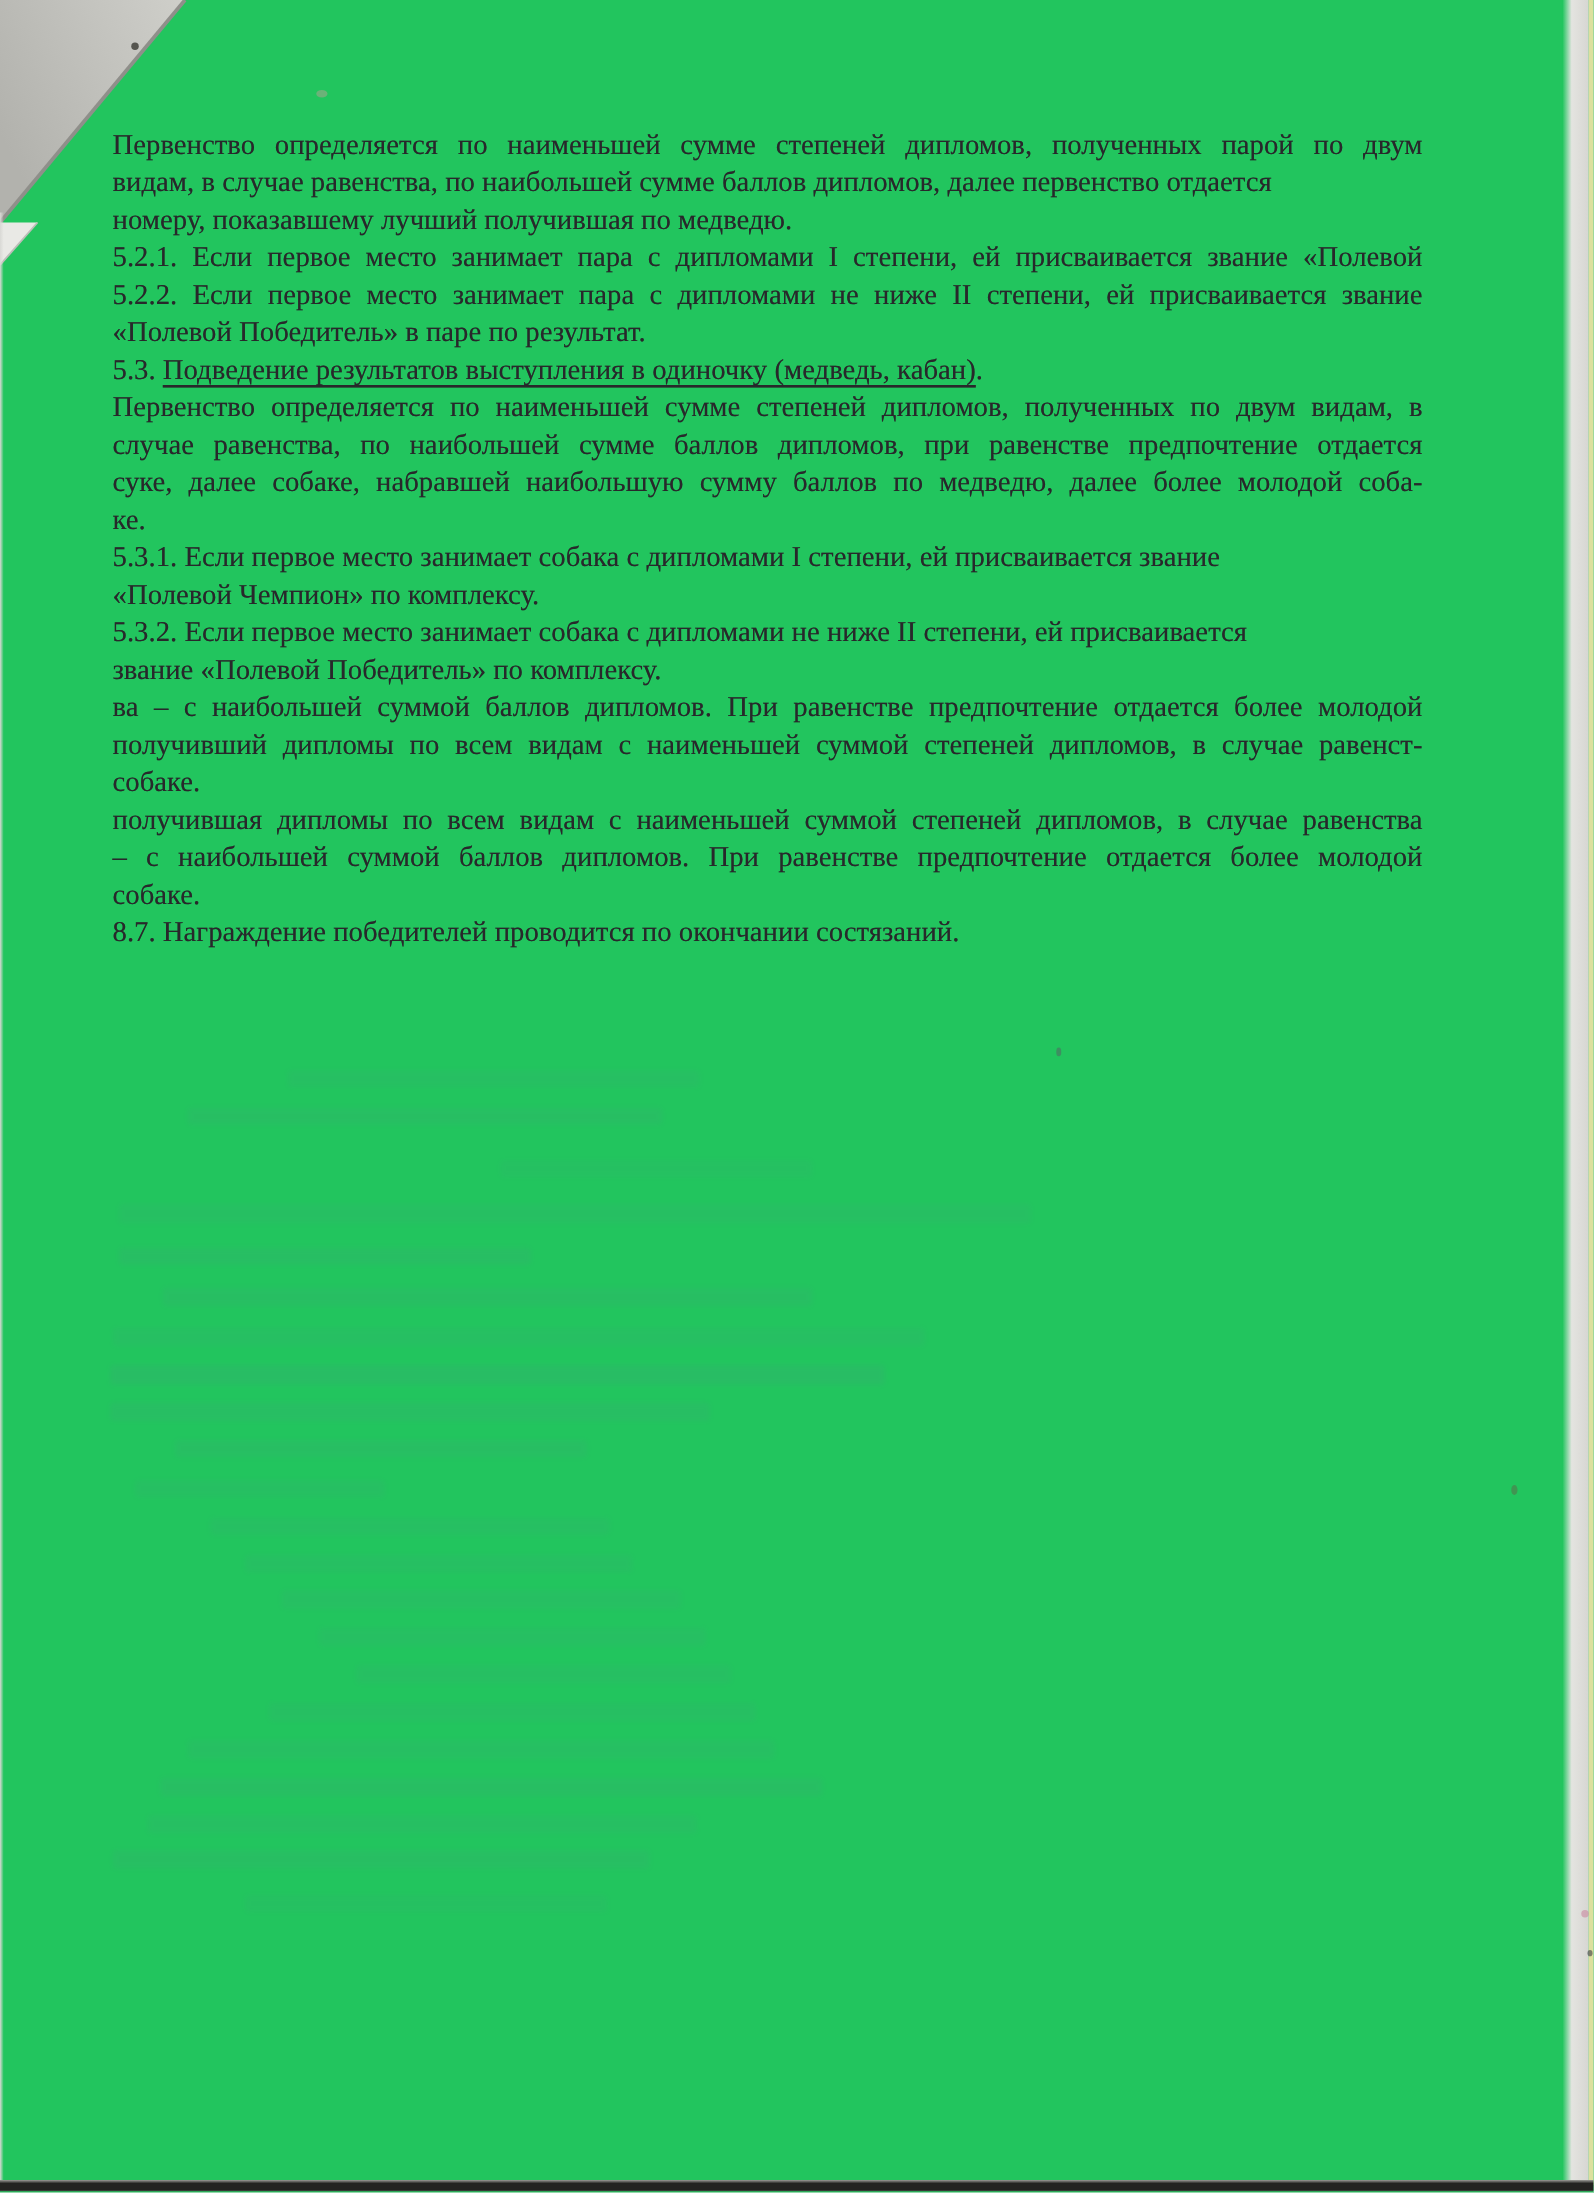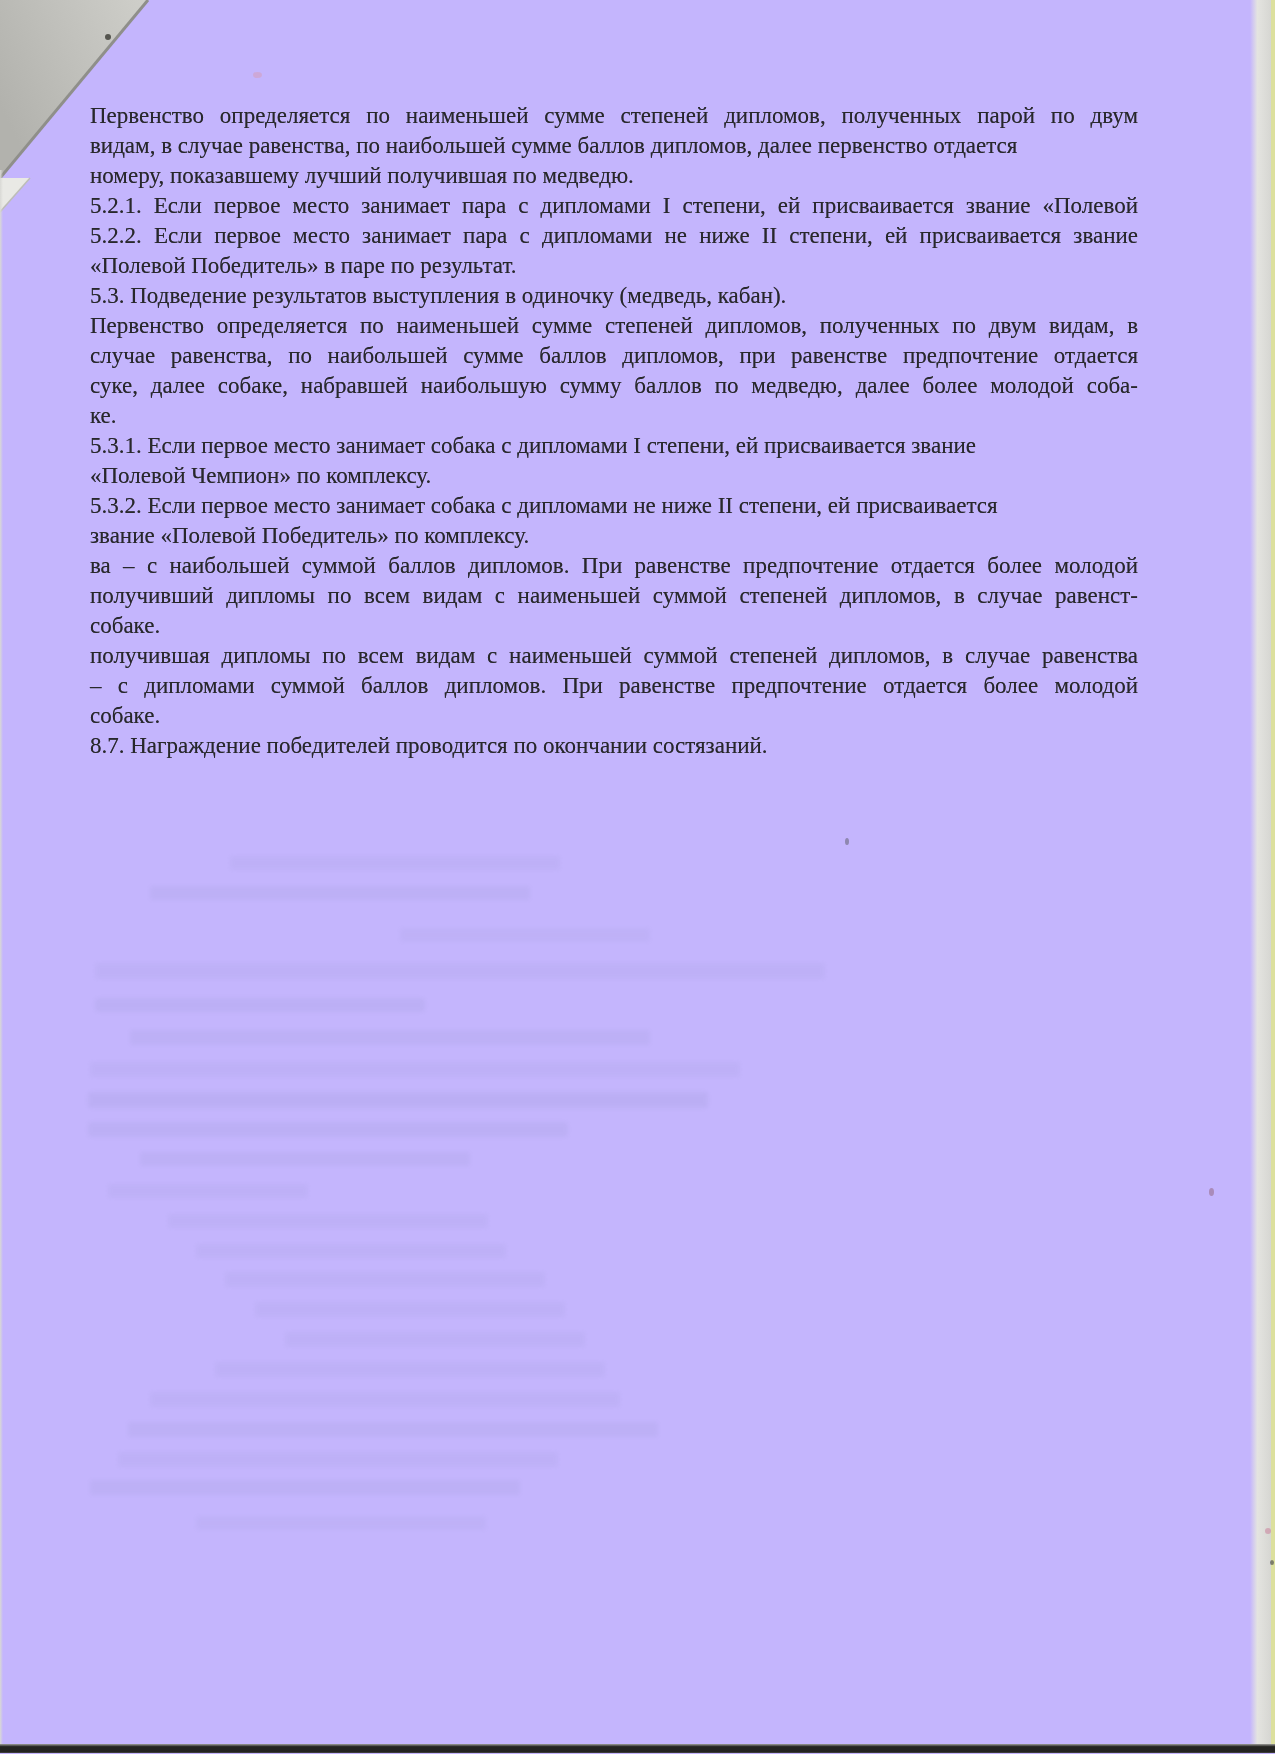--- a/index.html
+++ b/index.html
@@ -1,33 +1,33 @@
 <!DOCTYPE html>
 <html lang="ru"><head>
 <meta charset="utf-8">
 <title>Scanned document page</title>
 <style>
   html,body{margin:0;padding:0;background:#e8e8e6;}
   .page{
     position:relative;
     width:1275px;height:1754px;
-    background:#c4b5fd;
+    background:#22c55e;
     overflow:hidden;
     font-family:"Liberation Serif","DejaVu Serif",serif;
   }
   
   .textblock{
     position:absolute;left:90px;top:101px;width:1048px;
     color:#28282b;
     font-size:23px;
     text-shadow:0 0 0.5px rgba(40,40,45,.55);
   }
   .line{height:30px;line-height:30px;white-space:nowrap;}
   .line.just{white-space:normal;text-align:justify;text-align-last:justify;}
-  .ul{text-decoration-thickness:2px;text-underline-offset:5px;}
+  .ul{text-decoration:underline;text-decoration-thickness:2px;text-underline-offset:5px;}
   
   .corner-fold{position:absolute;left:0;top:0;pointer-events:none;}
   .side-band{
     position:absolute;top:0;bottom:10px;right:4px;width:21px;
     background:linear-gradient(to right,rgba(222,222,218,0),#e4e4e0 35%,#d6d6d2);
   }
   .green-strip{
     position:absolute;top:0;bottom:6px;right:0;width:4px;
     background:#dce09e;
   }
@@ -109,18 +109,18 @@
       <div class="line just">суке, далее собаке, набравшей наибольшую сумму баллов по медведю, далее более молодой соба-</div>
       <div class="line">ке.</div>
       <div class="line">5.3.1. Если первое место занимает собака с дипломами I степени, ей присваивается звание</div>
       <div class="line">«Полевой Чемпион» по комплексу.</div>
       <div class="line">5.3.2. Если первое место занимает собака с дипломами не ниже II степени, ей присваивается</div>
       <div class="line">звание «Полевой Победитель» по комплексу.</div>
       <div class="line just">ва – с наибольшей суммой баллов дипломов. При равенстве предпочтение отдается более молодой</div>
       <div class="line just">получивший дипломы по всем видам с наименьшей суммой степеней дипломов, в случае равенст-</div>
       <div class="line">собаке.</div>
       <div class="line just">получившая дипломы по всем видам с наименьшей суммой степеней дипломов, в случае равенства</div>
-      <div class="line just">– с дипломами суммой баллов дипломов. При равенстве предпочтение отдается более молодой</div>
+      <div class="line just">– с наибольшей суммой баллов дипломов. При равенстве предпочтение отдается более молодой</div>
       <div class="line">собаке.</div>
       <div class="line">8.7. Награждение победителей проводится по окончании состязаний.</div>
     </div>
 
 </div>
 
 </body></html>

